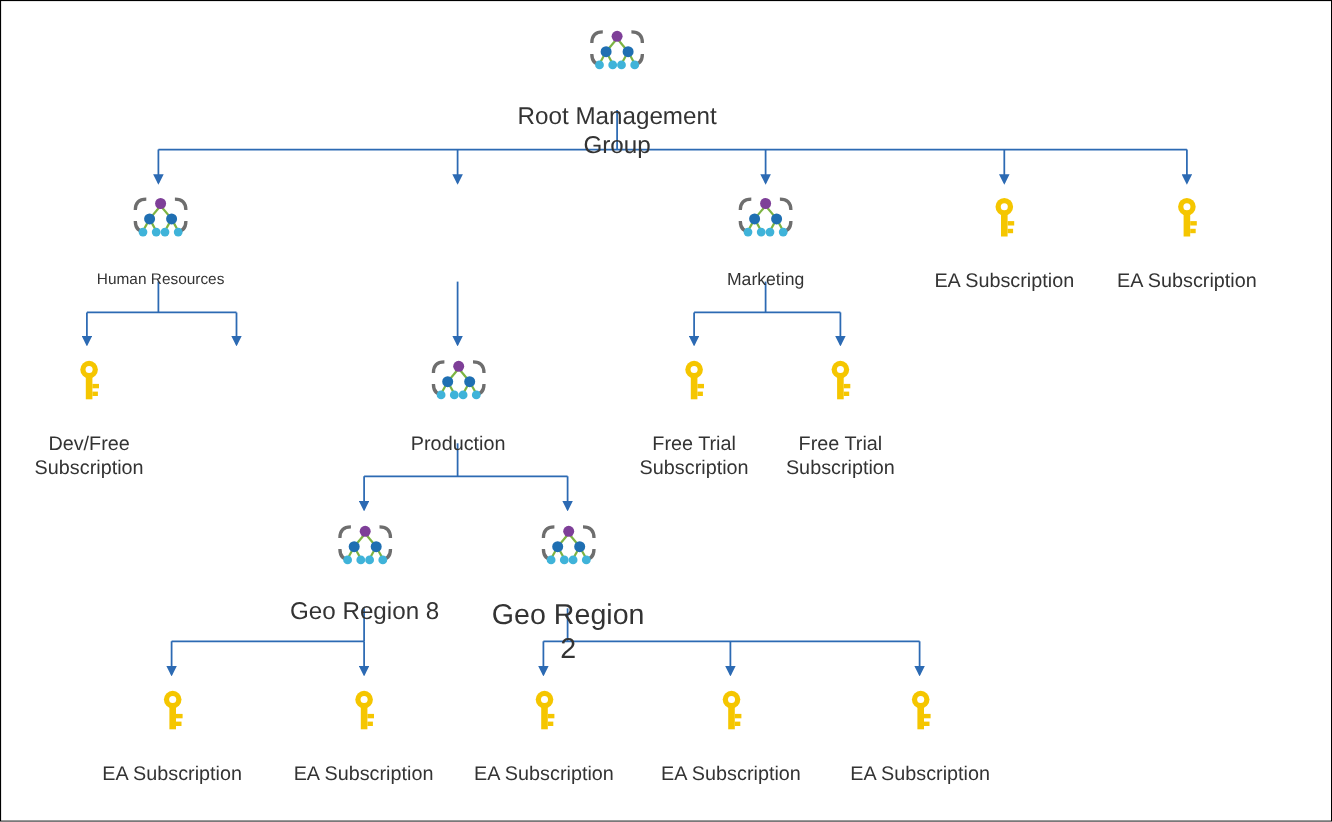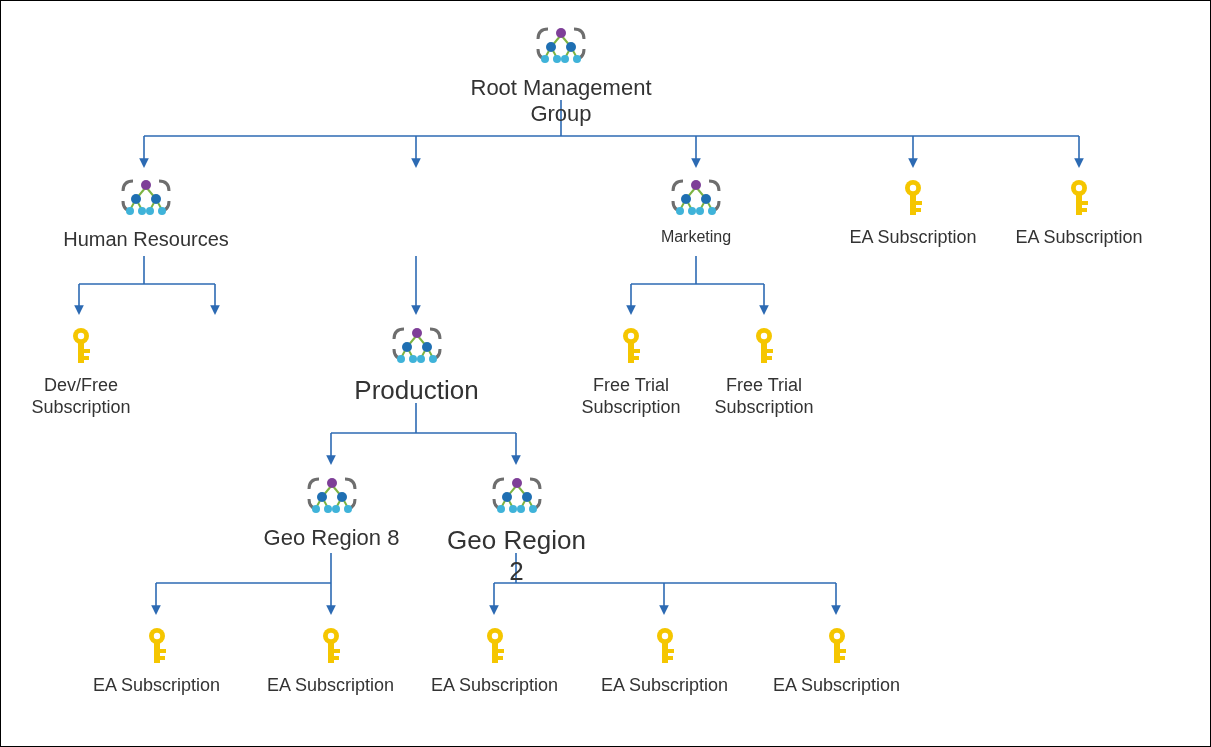--- a/index.html
+++ b/index.html
@@ -1,18 +1,18 @@
 <!DOCTYPE html>
 <html><head>
 <meta charset="utf-8">
 <style>
 html,body{margin:0;padding:0;font-family:"Segoe UI",Segoe,Arial,sans-serif;font-size:18px;color:#333;background:#fff}
 .page{position:relative;width:1211px;height:747px;box-sizing:border-box;border:1px solid #000}
 .node{position:absolute;display:flex;flex-direction:column;align-items:center;text-align:center;line-height:1.2}
-.label{margin-top:2px}
+.label{margin-top:20px}
 svg.connect{position:absolute;left:0;top:0;pointer-events:none}
 .icon{width:56px;height:56px;display:flex;align-items:center;justify-content:center}
 </style>
 </head>
 <body>
 
 <div class="page">
 
   <svg class="connect" width="1211" height="747">
     <defs>
@@ -93,21 +93,21 @@
       </span>
     <span class="label" style="font-size:22px">Root Management Group</span>
   </div>
 
   <div class="node" style="left:50px;top:168px;width:190px">
     <span class="icon">
         <svg width="56" height="42">
           <use href="#mgmt"></use>
         </svg>
       </span>
-    <span class="label" style="font-size:20px">Human Resources</span>
+    <span class="label" style="font-size:14px">Human Resources</span>
   </div>
   <div class="node" style="left:625px;top:168px;width:140px">
     <span class="icon">
         <svg width="56" height="42">
           <use href="#mgmt"></use>
         </svg>
       </span>
     <span class="label" style="font-size:16px">Marketing</span>
   </div>
   <div class="node" style="left:842px;top:168px;width:140px">
@@ -135,21 +135,21 @@
       </span>
     <span class="label">Dev/Free Subscription</span>
   </div>
 
   <div class="node" style="left:348px;top:316px;width:135px">
     <span class="icon">
         <svg width="56" height="42">
           <use href="#mgmt"></use>
         </svg>
       </span>
-    <span class="label" style="font-size:26px">Production</span>
+    <span class="label" style="font-size:18px">Production</span>
   </div>
 
   <div class="node" style="left:575px;top:316px;width:110px">
     <span class="icon">
         <svg width="44" height="40">
           <use href="#key"></use>
         </svg>
       </span>
     <span class="label">Free Trial Subscription</span>
   </div>

